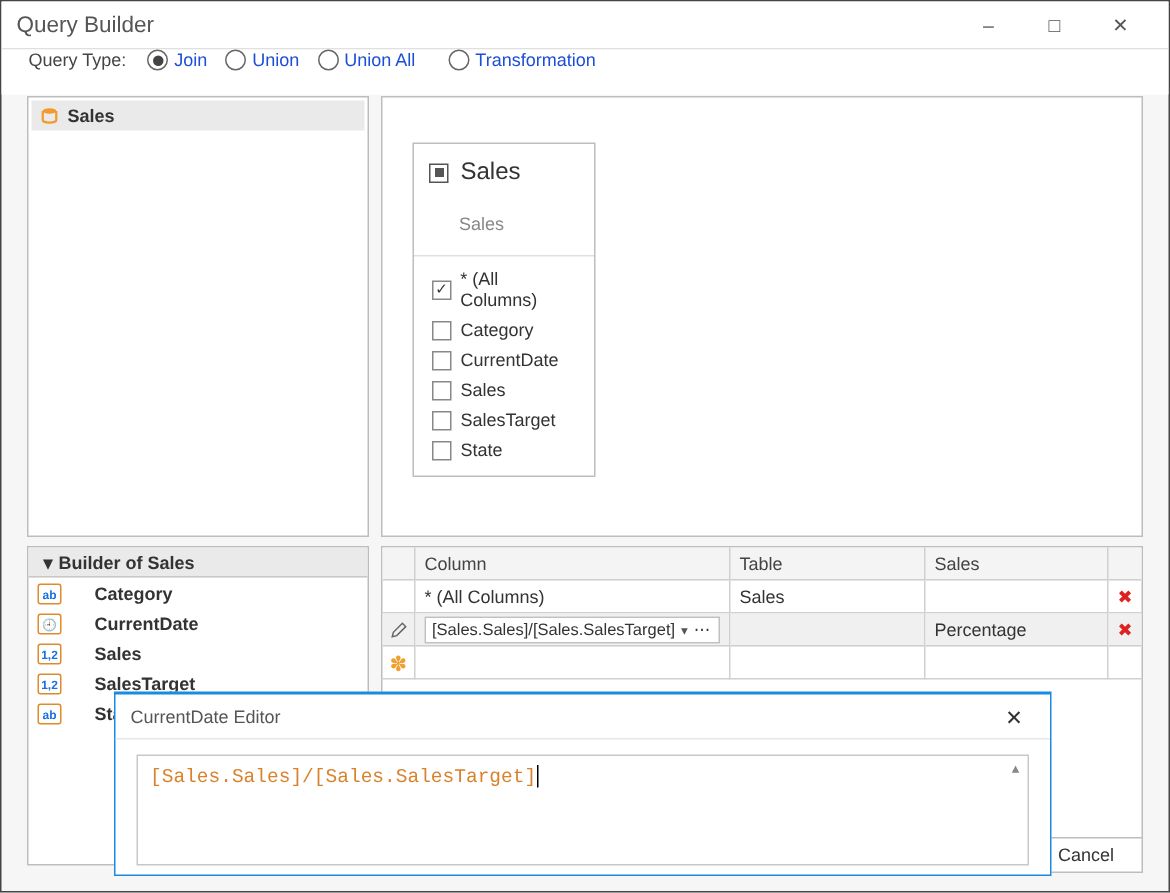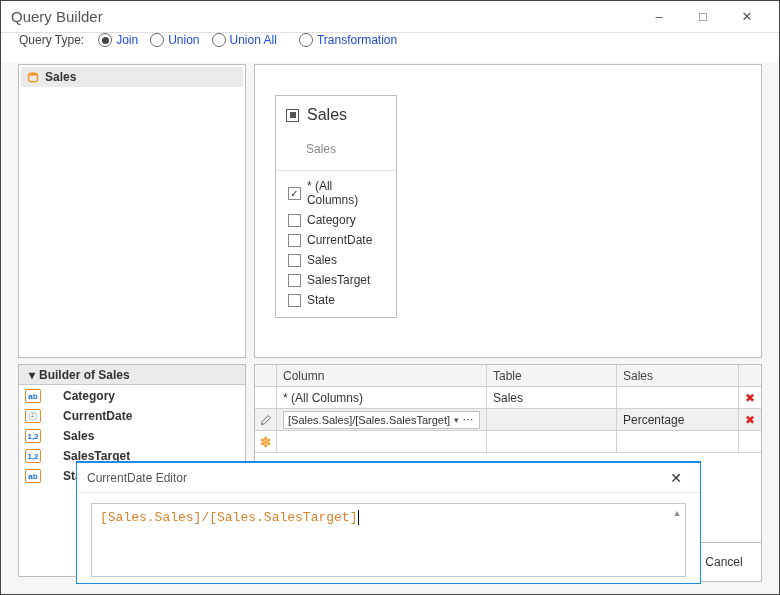--- a/index.html
+++ b/index.html
@@ -200,21 +200,21 @@
   }
   .dd-pill .txt { overflow:hidden; white-space:nowrap; text-overflow:ellipsis; }
   .dd-pill .caret { font-size:9px; color:#555; }
   .dd-pill .dots  { letter-spacing:1px; }
   .grid-blank { flex:1; border-top:none; }
 
   
   .cancel-btn {
     position:absolute;
     bottom: 12px; right: 17px;
-    width: 76px; height: 40px;
+    width: 76px; height: 24px;
     border: 1px solid #bdbdbd;
     background:#fff;
     display:flex; align-items:center; justify-content:center;
     cursor:pointer;
   }
 
   
   .modal {
     position: absolute;
     left: 75px; top: 460px;

